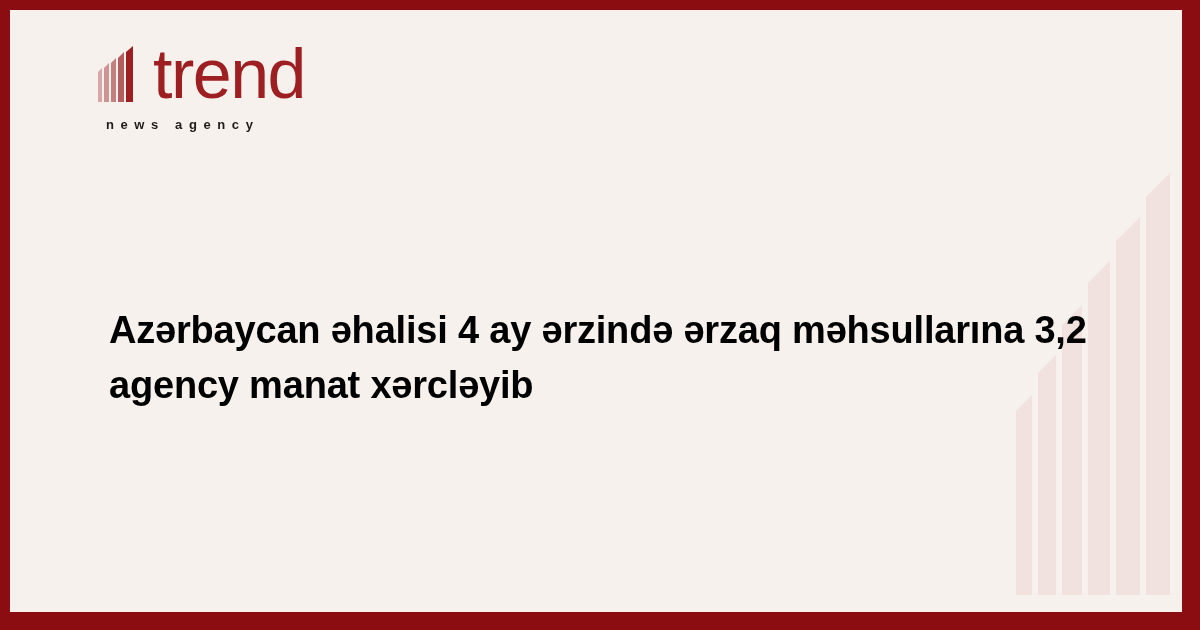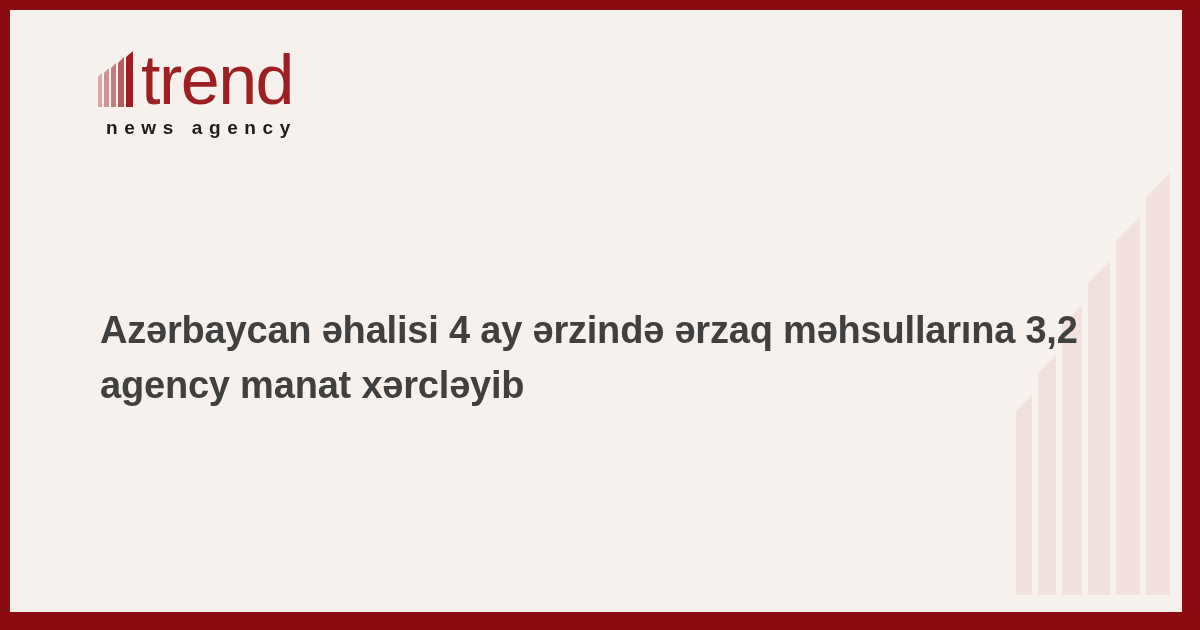--- a/index.html
+++ b/index.html
@@ -40,59 +40,59 @@
 
   
   #logo {
     position: absolute;
     left: 88px;
     top: 36px;
     width: 250px;
   }
   .logo-row {
     display: flex;
-    align-items: flex-end;
     height: 62px;
+    gap: 12px;
   }
   .logo-mark {
     display: block;
     width: 42px;
     height: 56px;
     margin-right: 1px;
     margin-bottom: 1px;
   }
   .logo-word {
     font-family: "Liberation Sans", sans-serif;
     font-size: 70px;
     line-height: 56px;
     font-weight: 400;
     color: #9D1F22;
     letter-spacing: -1.5px;
   }
   .logo-tagline {
     margin-top: 9px;
     margin-left: 8px;
     font-family: "Liberation Sans", sans-serif;
-    font-size: 19px;
+    font-size: 13px;
     font-weight: 700;
     color: #221B1B;
     letter-spacing: 6.6px;
   }
 
   
   #headline {
     position: absolute;
-    left: 90px;
+    left: 99px;
     top: 268px;
     width: 1000px;
     font-family: "Liberation Sans", sans-serif;
     font-size: 38px;
     line-height: 55px;
     font-weight: 700;
-    color: #404040;
+    color: #000000;
     letter-spacing: -0.2px;
   }
   #headline .hl-line { display: block; white-space: pre; }
 </style>
 </head>
 <body>
 
 <div id="card">
   <div id="canvas">
 

